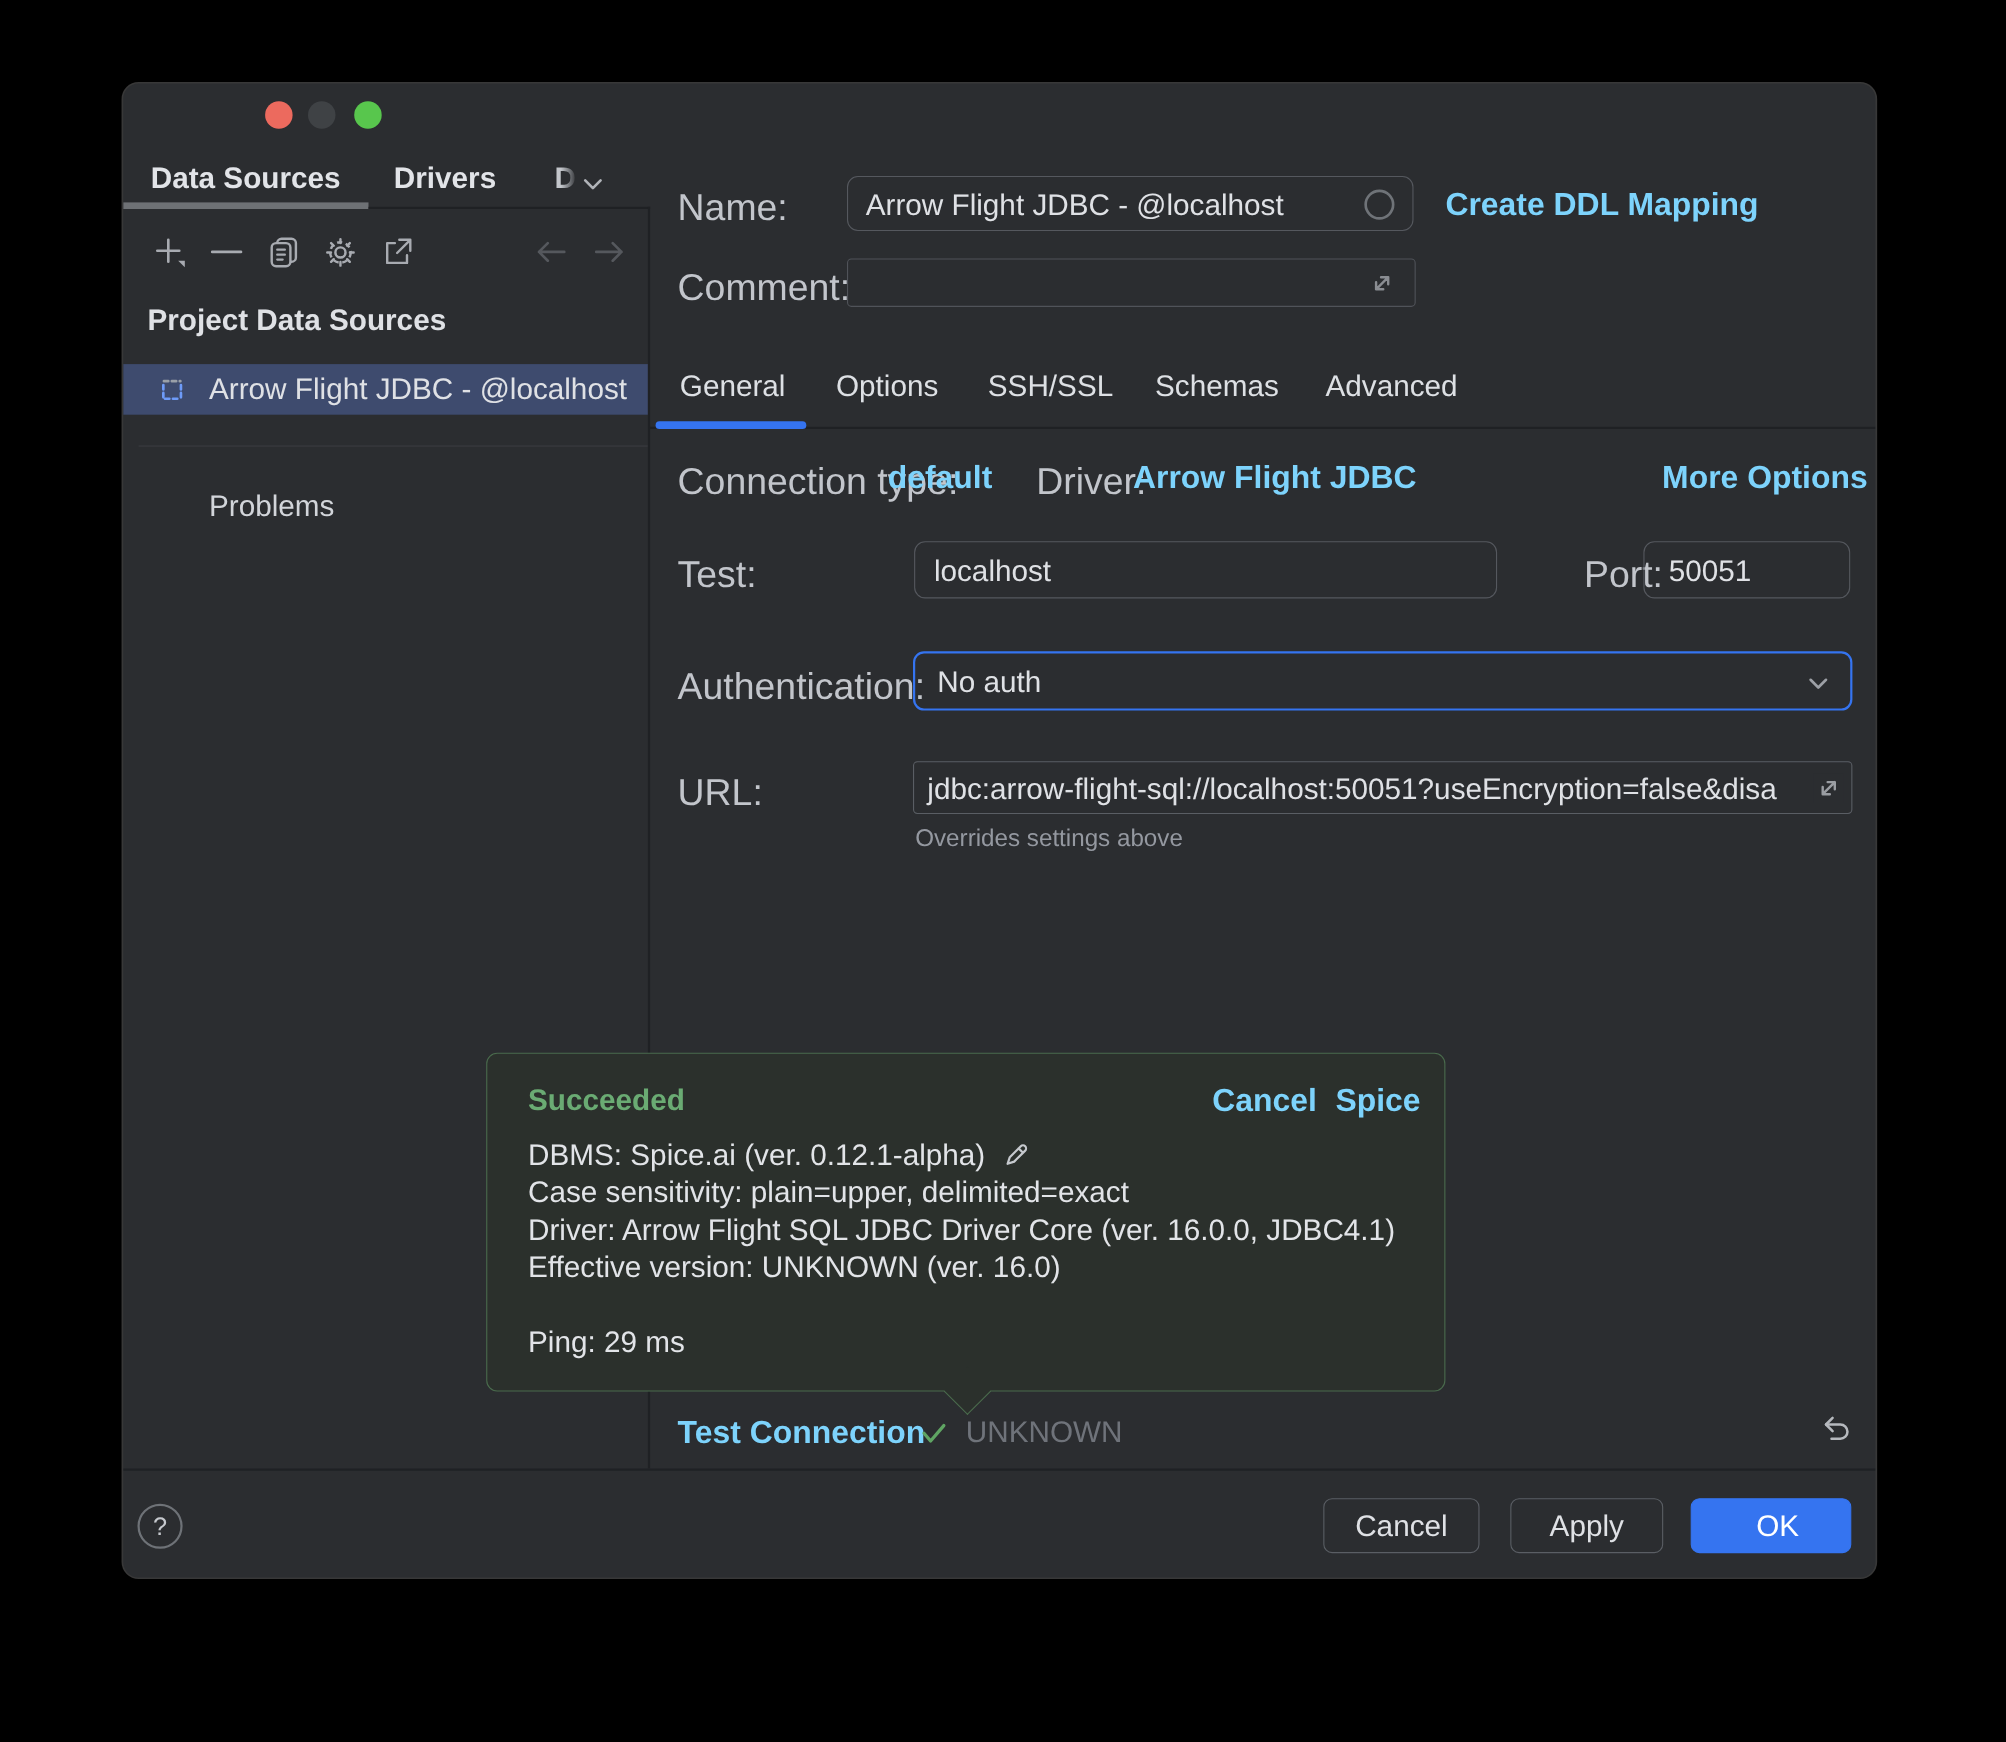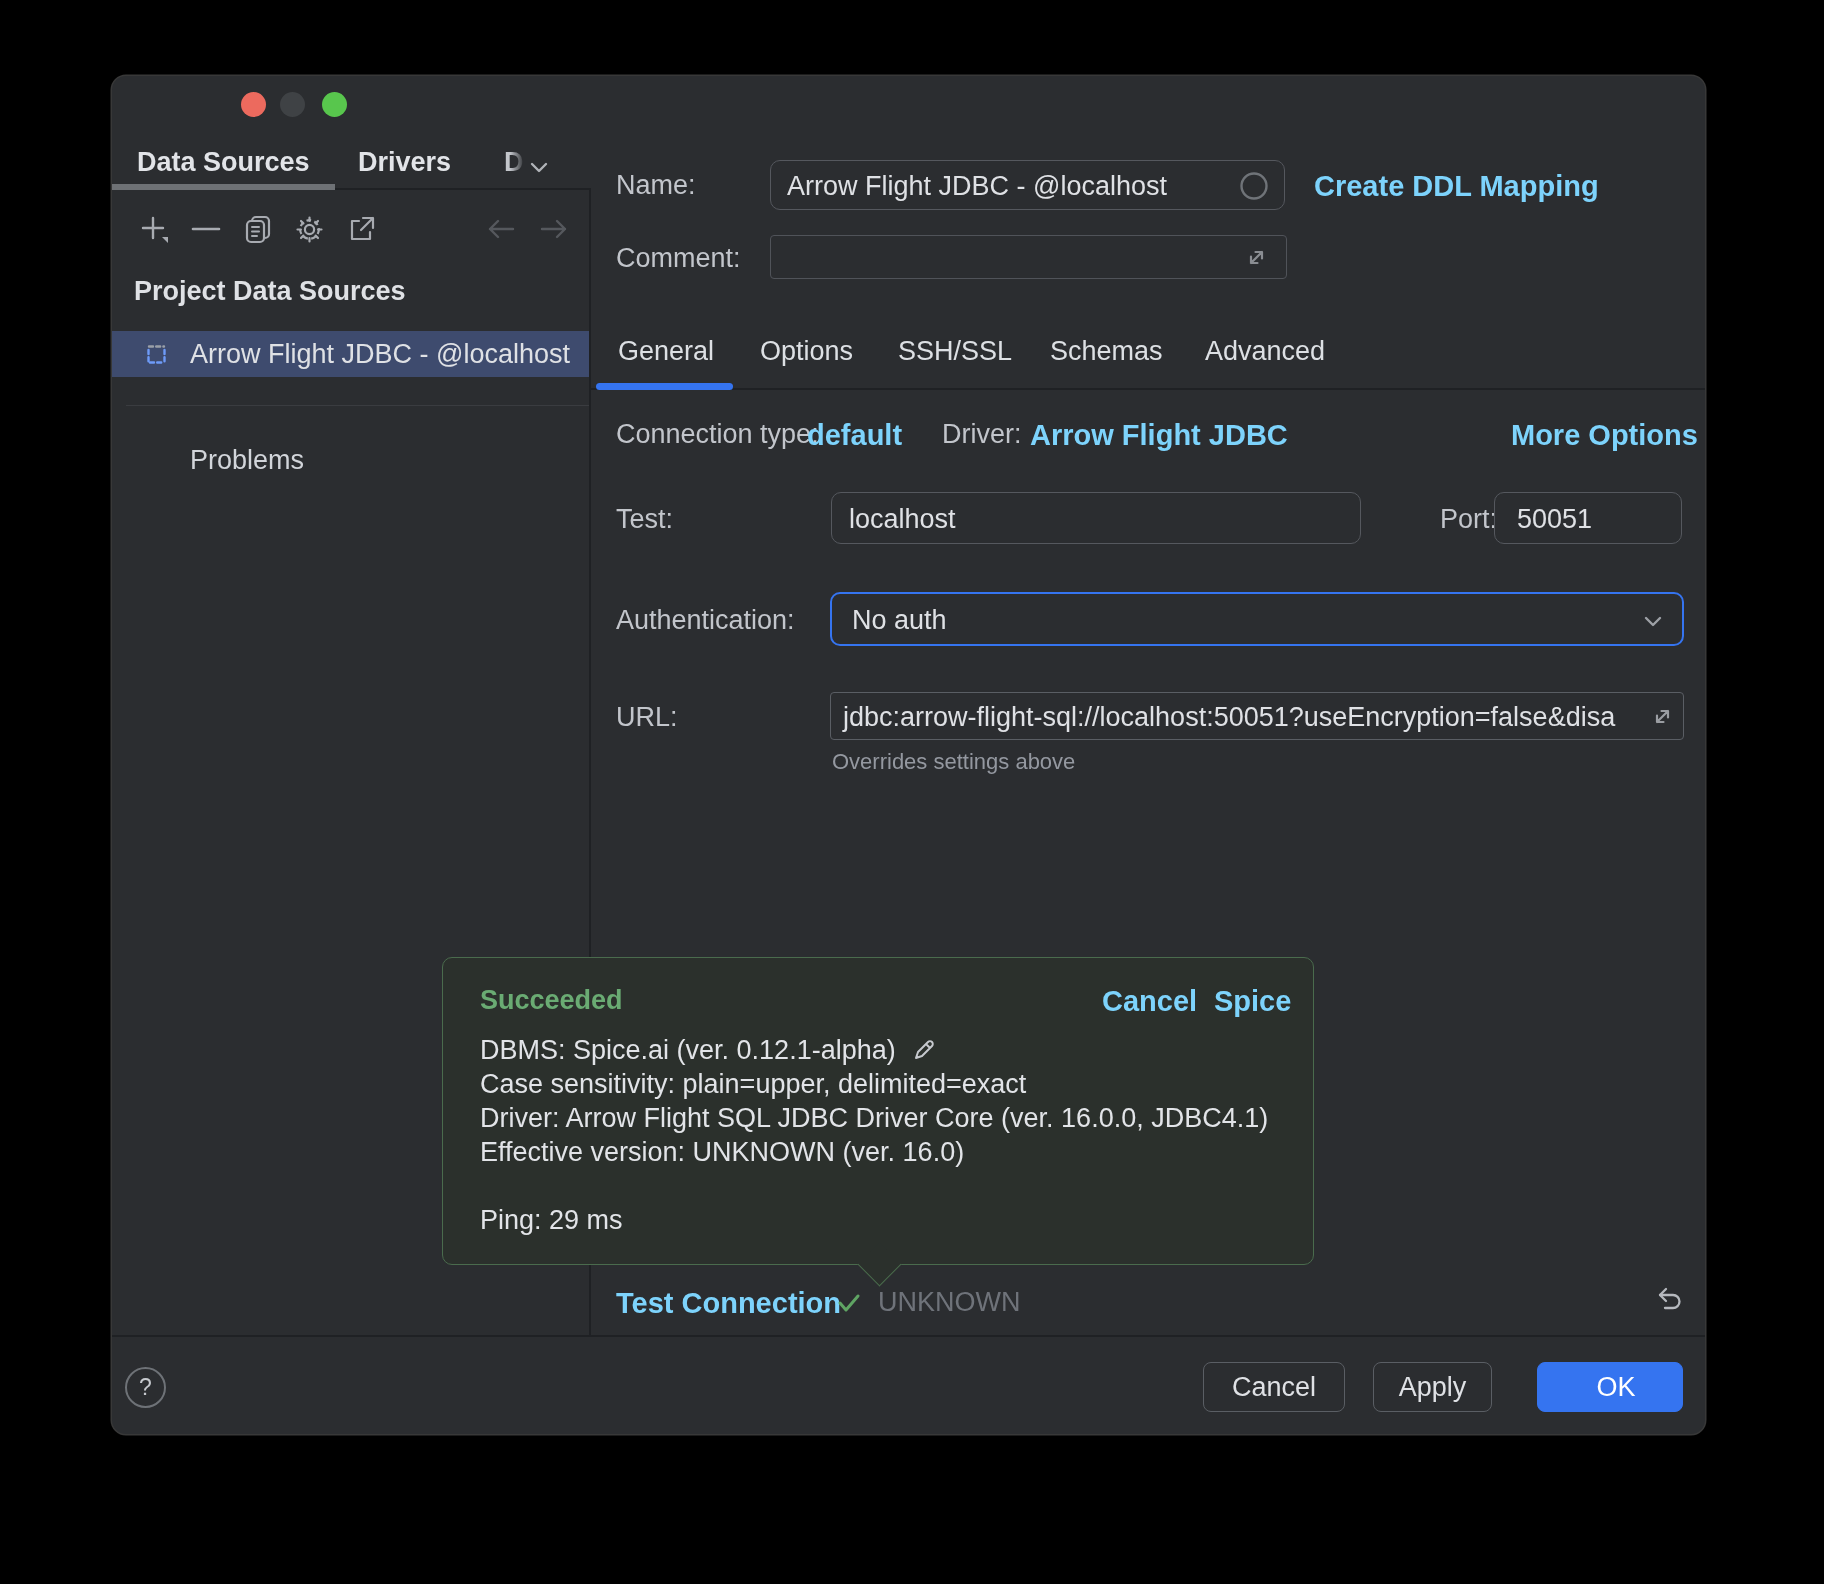--- a/index.html
+++ b/index.html
@@ -8,21 +8,21 @@
     font-family:"Liberation Sans", sans-serif;
     -webkit-font-smoothing:antialiased;
   }
   .dialog{
     position:absolute;left:112px;top:76px;width:1593px;height:1358px;
     background:#2b2d30;border-radius:14px;
     box-shadow:0 0 0 1.5px rgba(255,255,255,0.22), 0 24px 70px rgba(0,0,0,0.65);
     overflow:hidden;
   }
   .abs{position:absolute;}
-  .lbl{font-size:27px;color:#c2c5cb;}
+  .lbl{font-size:34px;color:#c2c5cb;}
   .val{font-size:27px;color:#dfe1e5;}
   .link{font-size:29px;color:#7dd3fc;cursor:pointer;font-weight:bold;}
   .bold{font-weight:700;}
   
   .tl{width:25px;height:25px;border-radius:50%;}
   
   .sbtab{font-size:27px;font-weight:700;color:#e2e4e8;}
   .tab-underline{background:#6e7175;height:6px;border-radius:0;}
   .hdr-line{background:#1f2124;height:2px;}
   
@@ -256,16 +256,16 @@
       <path d="M11 4 L5 10 L11 16"></path>
       <path d="M5 10 H18 A6.5 6.5 0 0 1 18 23 H10"></path>
     </svg>
   </span>
 
   <div class="abs divider-h" style="left:0;top:1259px;width:1593px;"></div>
   <div class="abs" style="left:13px;top:1291px;width:37px;height:37px;border:2px solid #6e7277;border-radius:50%;display:flex;align-items:center;justify-content:center;">
     <span style="font-size:23px;color:#c6c9ce;">?</span>
   </div>
   <div class="abs btn" style="left:1091px;top:1286px;width:142px;">Cancel</div>
-  <div class="abs btn" style="left:1261px;top:1286px;width:119px;">Apply</div>
+  <div class="abs btn" style="left:1261px;top:1286px;width:139px;">Apply</div>
   <div class="abs btn btn-primary" style="left:1425px;top:1286px;width:146px;padding-left:12px;">OK</div>
 
 </div>
 
 </body></html>

